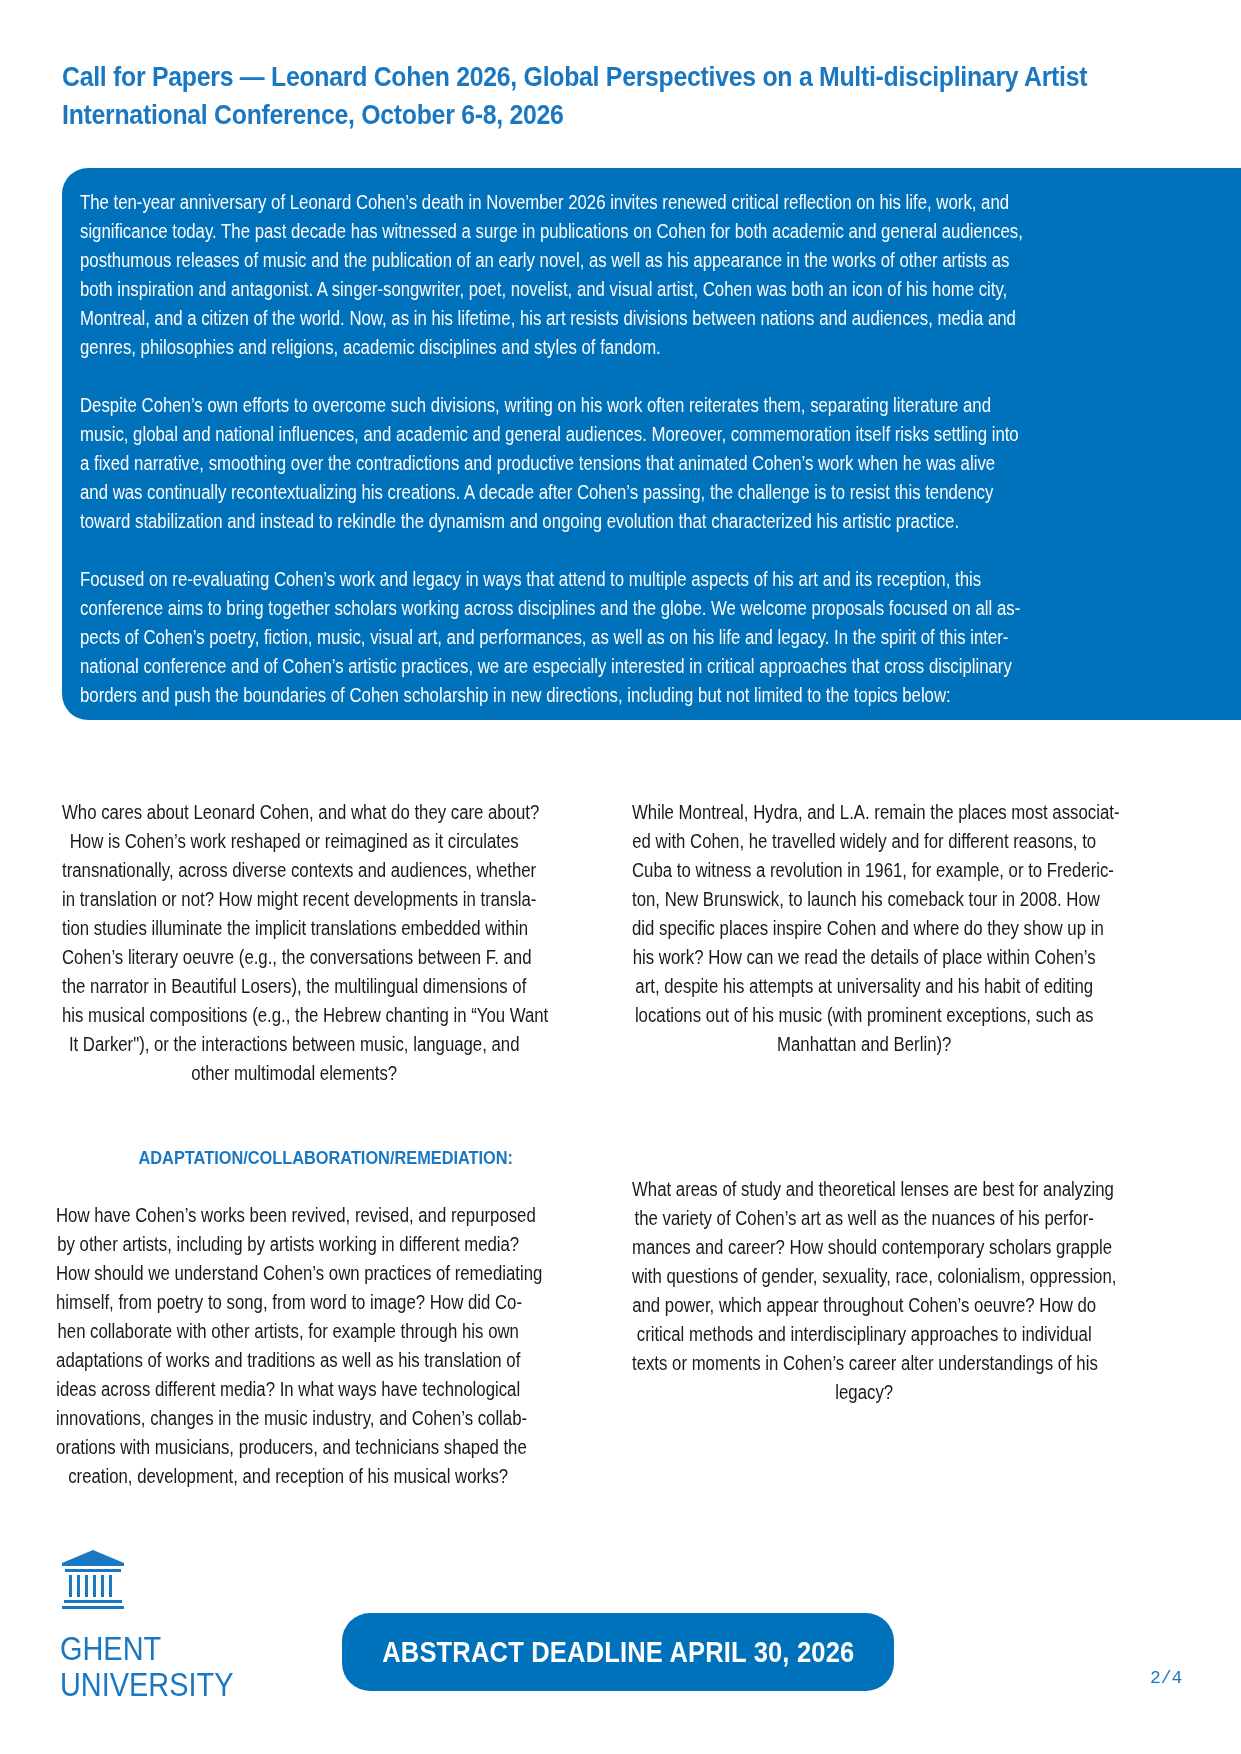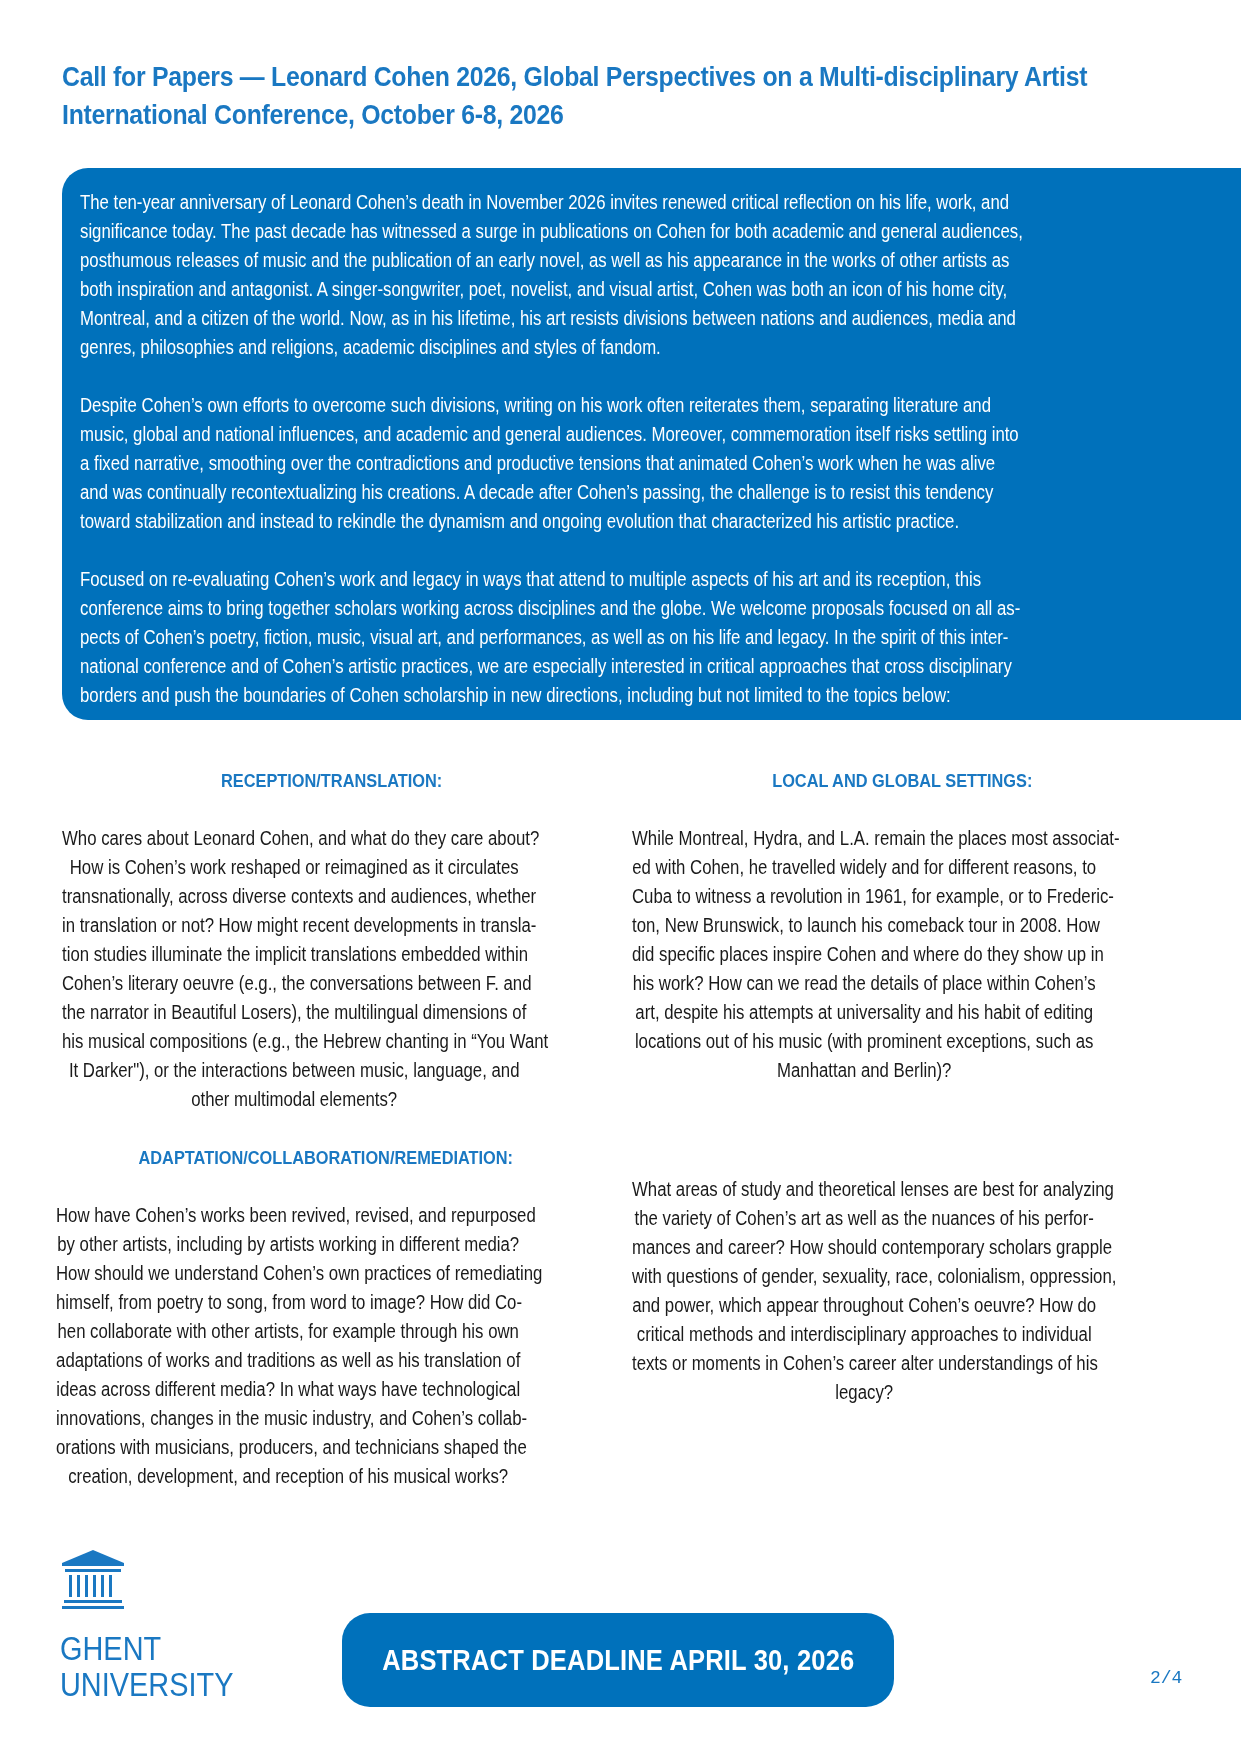--- a/index.html
+++ b/index.html
@@ -19,21 +19,21 @@
     .sec-heading { color: #1a78c2; font-weight: bold; font-size: 19px; text-align: center;
                    font-family: "Liberation Sans", sans-serif; height: 26px; line-height: 26px; }
     .sec-heading span { display: inline-block; transform: scaleX(0.86); }
     .sec-lines { margin-top: 30px; text-align: center; }
     .sec-line { height: 29px; line-height: 29px; font-size: 19.5px; white-space: nowrap; color: #1a1a1a;
                 font-family: "Liberation Sans", sans-serif; transform: scaleX(0.86); transform-origin: left center; }
     .logo { position: absolute; left: 60px; top: 1548px; width: 180px; }
     .logo svg { display: block; }
     .logo-text { color: #1a78c2; font-size: 34px; line-height: 36px; font-family: "Liberation Sans", sans-serif;
                  transform: scaleX(0.85); transform-origin: left top; margin-top: 20px; }
-    .deadline { position: absolute; left: 342px; top: 1613px; width: 552px; height: 94px;
+    .deadline { position: absolute; left: 342px; top: 1613px; width: 552px; height: 78px;
                 background: #0071bb; border-radius: 28px; color: #ffffff; text-align: center;
                 display: flex; align-items: center; justify-content: center; }
     .deadline span { font-size: 29px; font-weight: bold; font-family: "Liberation Sans", sans-serif;
                      display: inline-block; transform: scaleX(0.88); letter-spacing: 0.2px; }
     .page-num { position: absolute; left: 1150px; top: 1668px; color: #1a78c2; font-size: 18px;
                 font-family: Liberation Mono, monospace; }
   </style>
 </head>
 <body>
 
@@ -59,36 +59,34 @@
       <div class="intro-gap"></div>
       <div class="intro-line">Focused on re-evaluating Cohen’s work and legacy in ways that attend to multiple aspects of his art and its reception, this</div>
       <div class="intro-line">conference aims to bring together scholars working across disciplines and the globe. We welcome proposals focused on all as-</div>
       <div class="intro-line">pects of Cohen’s poetry, fiction, music, visual art, and performances, as well as on his life and legacy. In the spirit of this inter-</div>
       <div class="intro-line">national conference and of Cohen’s artistic practices, we are especially interested in critical approaches that cross disciplinary</div>
       <div class="intro-line"> borders and push the boundaries of Cohen scholarship in new directions, including but not limited to the topics below:</div>
     </div>
 </div>
 
 <div class="section" id="sec-0" style="left:62px; top:768px;">
-    <div class="sec-heading"><span>RECEPTION/TRANSLATION:</span></div>
     <div class="sec-lines">
       <div class="sec-line">Who cares about Leonard Cohen, and what do they care about?</div>
       <div class="sec-line">How is Cohen’s work reshaped or reimagined as it circulates</div>
       <div class="sec-line">transnationally, across diverse contexts and audiences, whether</div>
       <div class="sec-line">in translation or not? How might recent developments in transla-</div>
       <div class="sec-line">tion studies illuminate the implicit translations embedded within</div>
       <div class="sec-line">Cohen’s literary oeuvre (e.g., the conversations between F. and</div>
       <div class="sec-line">the narrator in Beautiful Losers), the multilingual dimensions of</div>
       <div class="sec-line">his musical compositions (e.g., the Hebrew chanting in “You Want</div>
       <div class="sec-line">It Darker"), or the interactions between music, language, and</div>
       <div class="sec-line">other multimodal elements?</div>
     </div>
   </div>
 <div class="section" id="sec-1" style="left:632px; top:768px;">
-    <div class="sec-heading"><span>LOCAL AND GLOBAL SETTINGS:</span></div>
     <div class="sec-lines">
       <div class="sec-line">While Montreal, Hydra, and L.A. remain the places most associat-</div>
       <div class="sec-line">ed with Cohen, he travelled widely and for different reasons, to</div>
       <div class="sec-line">Cuba to witness a revolution in 1961, for example, or to Frederic-</div>
       <div class="sec-line">ton, New Brunswick, to launch his comeback tour in 2008. How</div>
       <div class="sec-line">did specific places inspire Cohen and where do they show up in</div>
       <div class="sec-line">his work? How can we read the details of place within Cohen’s</div>
       <div class="sec-line">art, despite his attempts at universality and his habit of editing</div>
       <div class="sec-line">locations out of his music (with prominent exceptions, such as</div>
       <div class="sec-line">Manhattan and Berlin)?</div>

